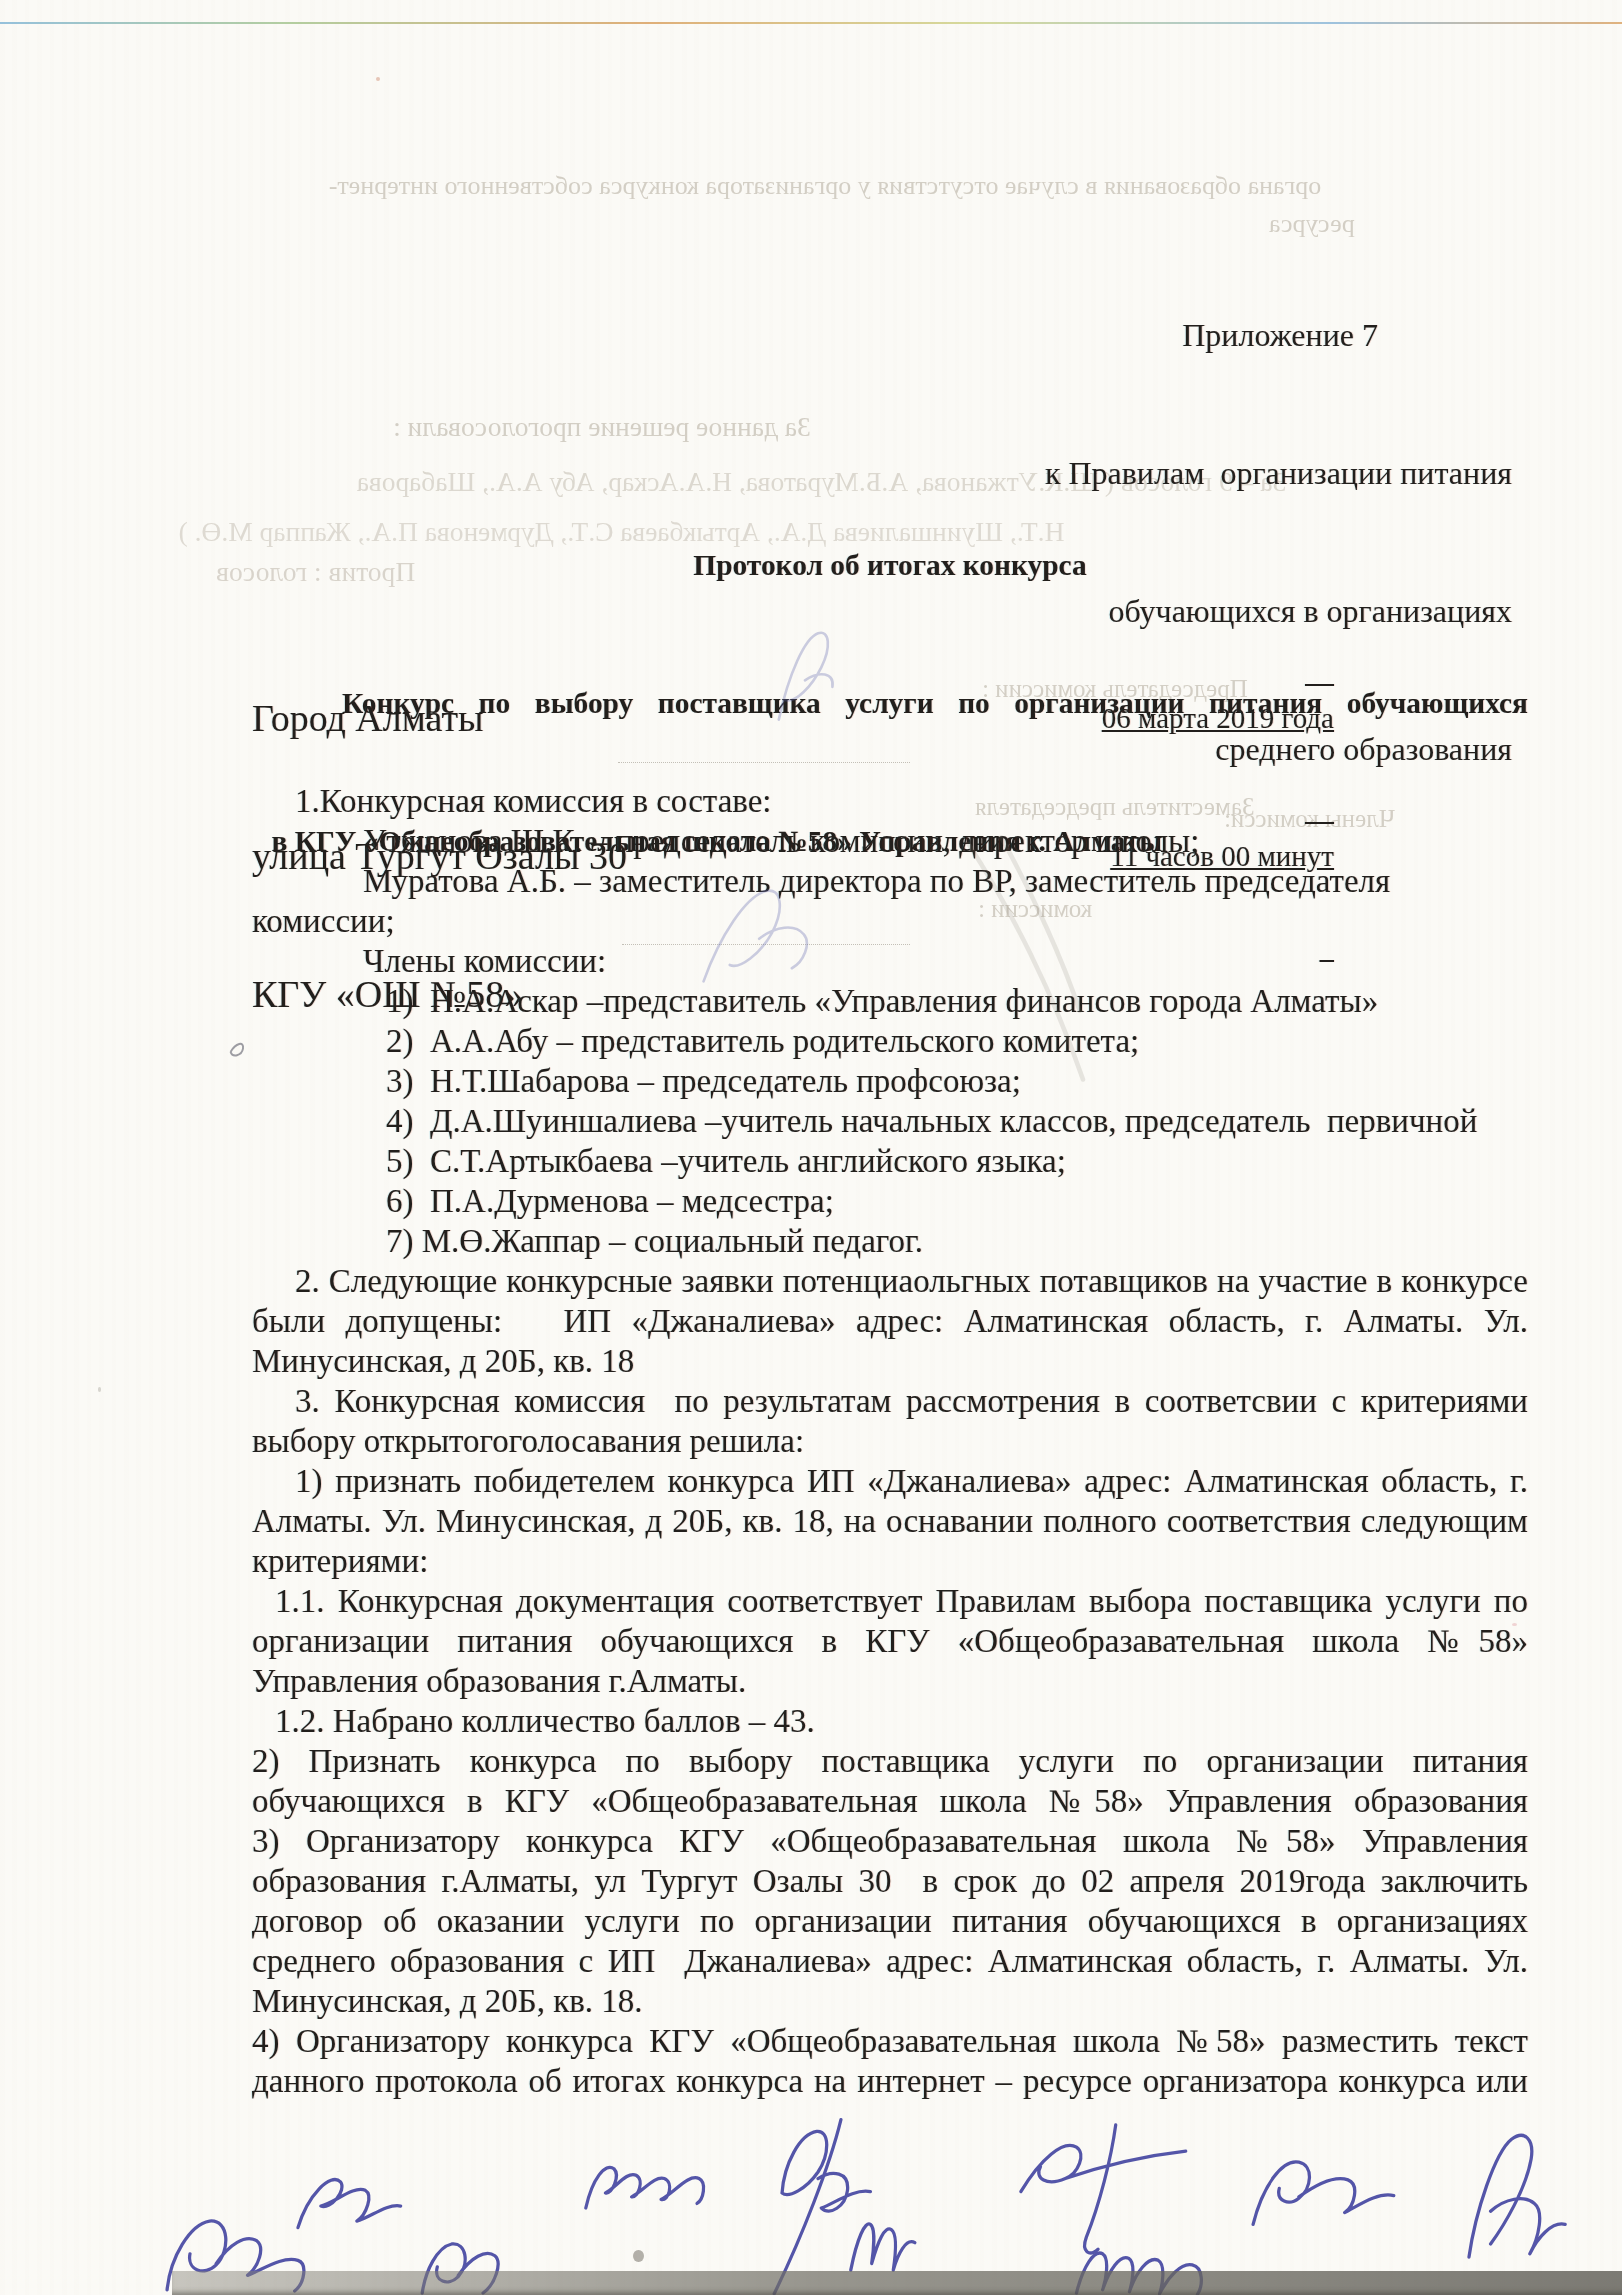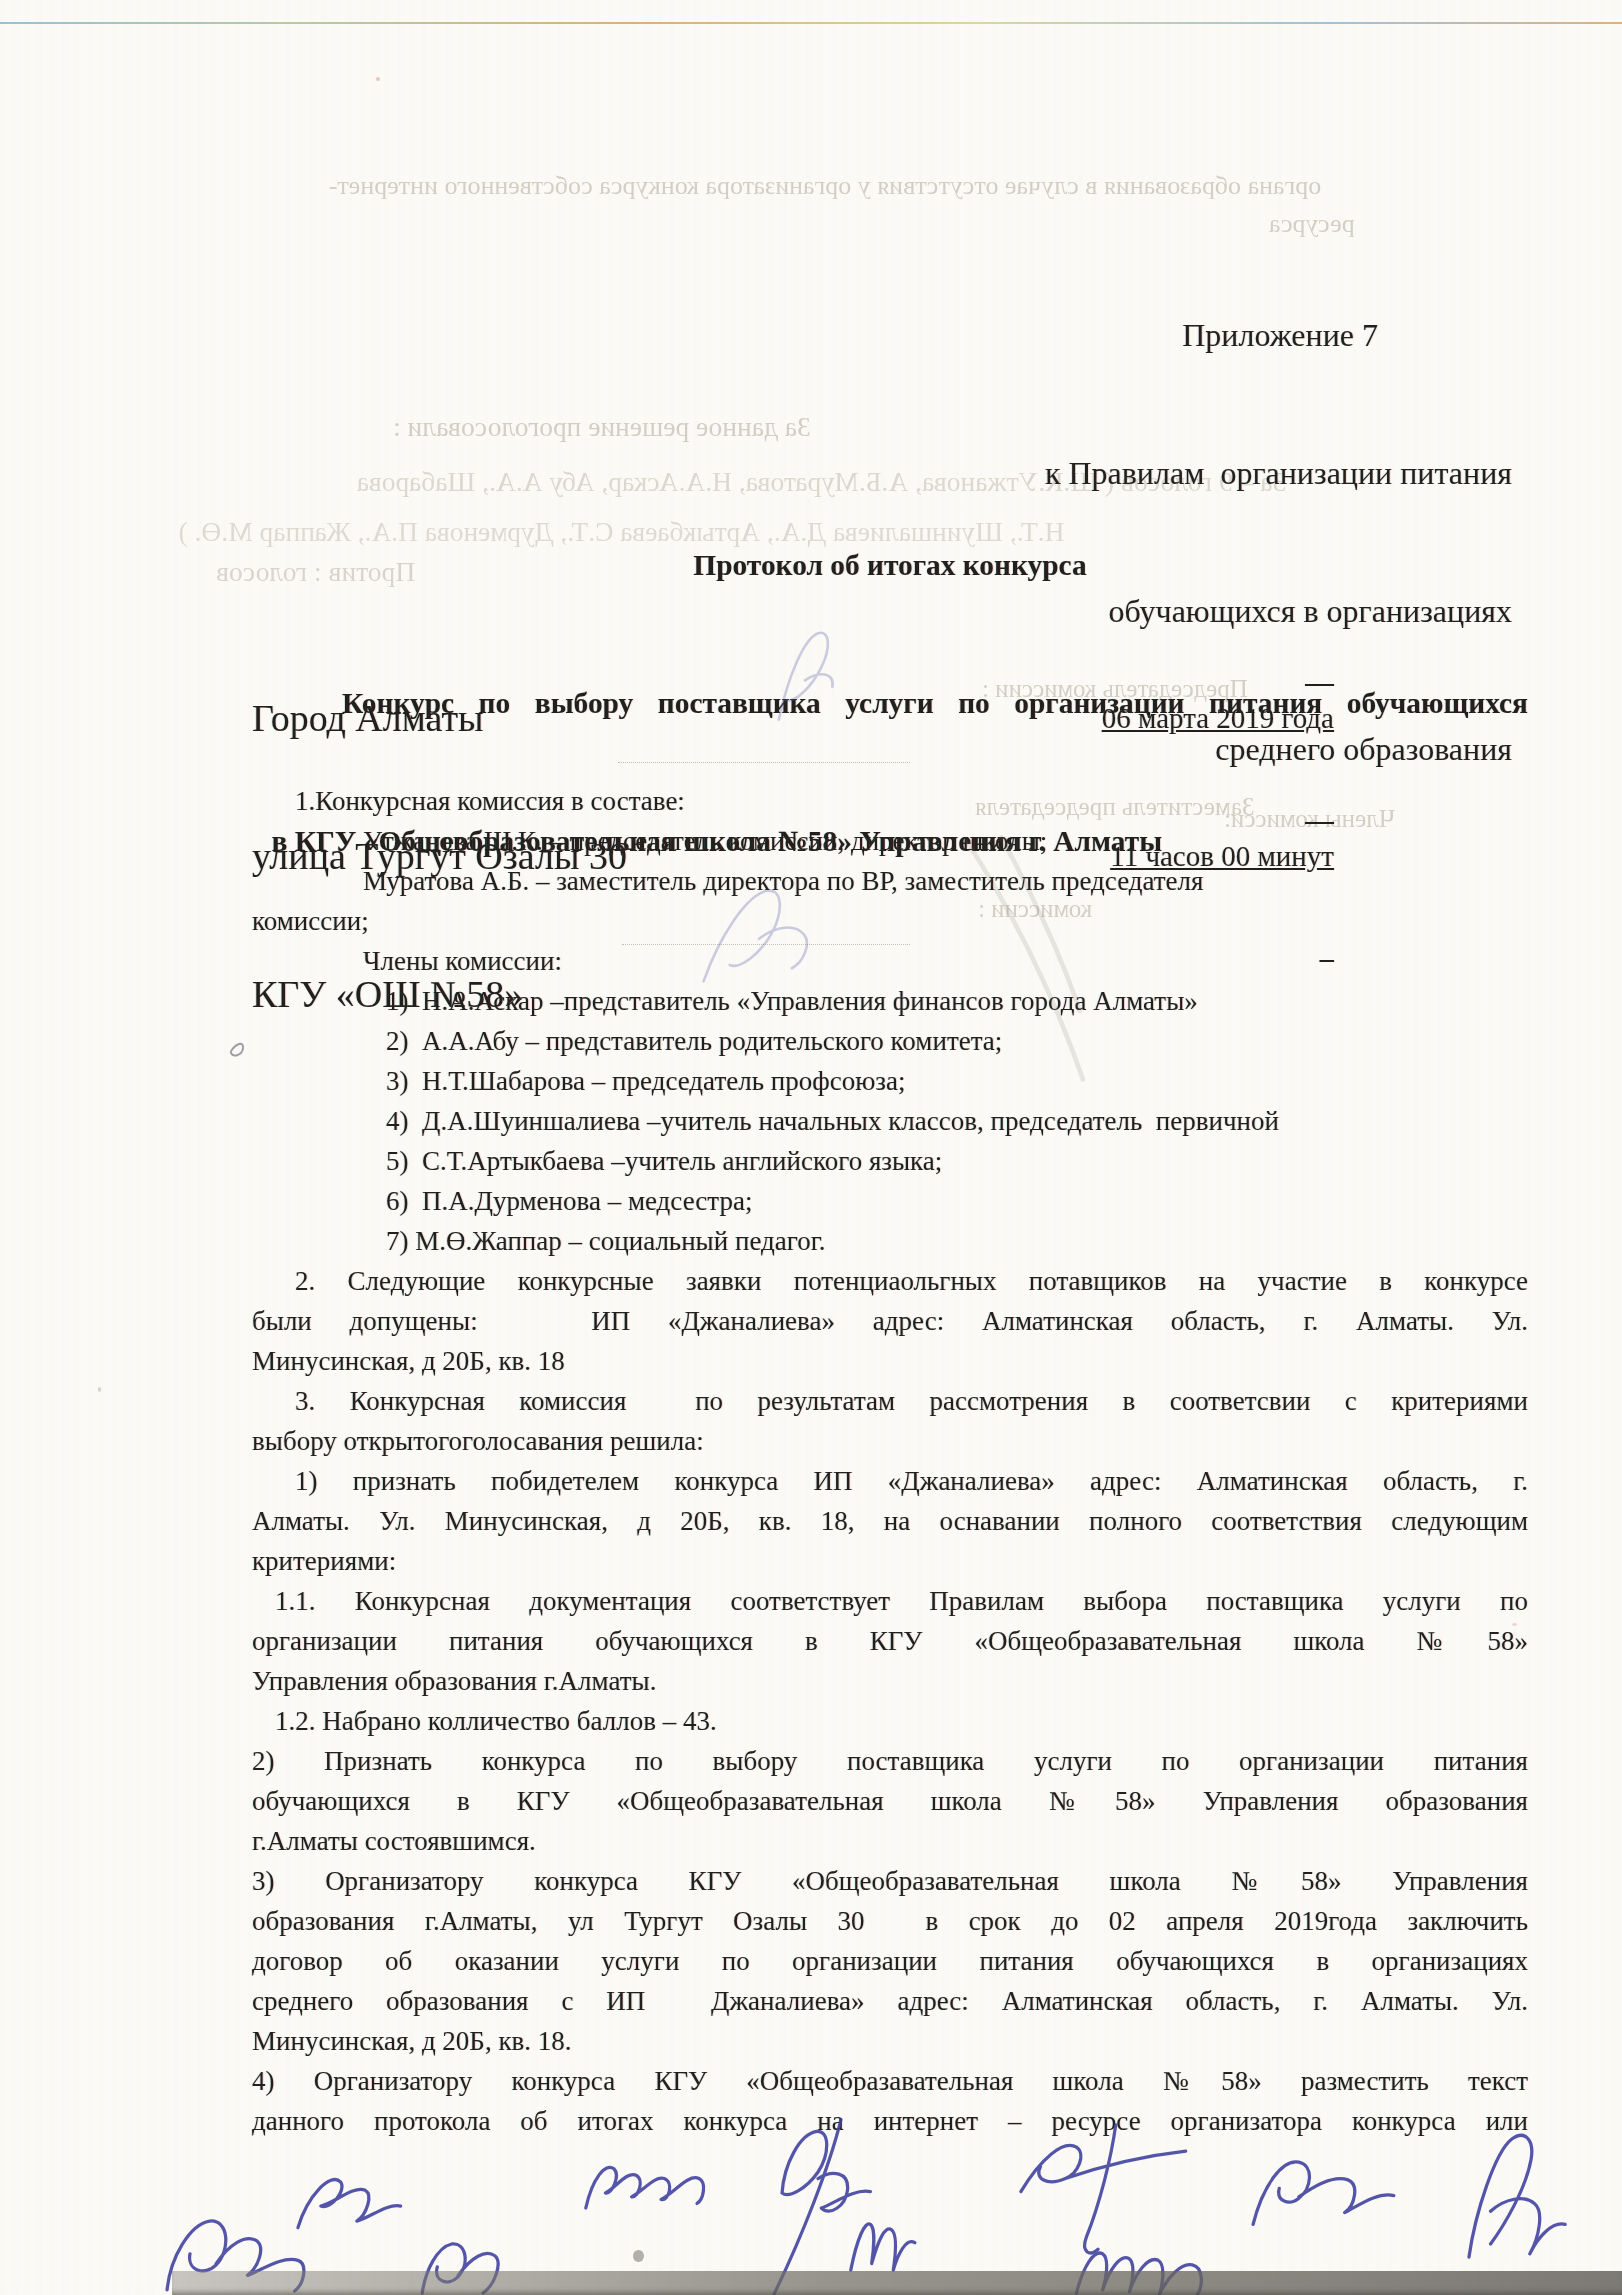--- a/index.html
+++ b/index.html
@@ -22,21 +22,21 @@
   .hdr .h1{ padding-right:134px; }
   
   .ttl{ position:absolute; left:252px; top:450px; width:1276px; font-size:29.4px; line-height:46px; font-weight:bold; white-space:pre; }
   .ttl .t1{ text-align:center; }
   .ttl .t2{ text-indent:90px; text-align:justify; text-align-last:justify; }
   .ttl .t3{ padding-left:19.6px; }
   
   .metaL{ position:absolute; left:252px; top:603px; font-size:38px; line-height:46px; white-space:pre; }
   .metaR{ position:absolute; left:1021px; top:603px; width:313px; text-align:right; font-size:29px; line-height:46px; white-space:pre;text-decoration:underline; }
   
-  .bodyblk{ position:absolute; left:252px; top:781px; width:1276px; font-size:27px; line-height:40px; }
+  .bodyblk{ position:absolute; left:252px; top:781px; width:1276px; font-size:33px; line-height:40px; }
   .bl{ white-space:pre-wrap; }
   .la{ text-indent:43px; } .lb{ text-indent:111px; } .lc{ text-indent:134px; }
   .ld{ text-indent:180px; } .le{ text-indent:23px; }
   .j{ text-align:justify; text-align-last:justify; }
   
   .bleed{ position:absolute; color:rgba(148,138,118,.38); transform:scaleX(-1); white-space:pre; font-size:26px; }
   .bd1{ left:115px; top:171px; width:1420px; text-align:center; }
   .bd2{ left:1269px; top:209px; }
   .bd3{ left:393px; top:411px; font-size:27.5px; }
   .bd4{ left:115px; top:466px; width:1413px; text-align:center; font-size:27.5px; color:rgba(148,138,118,.30); }
@@ -115,21 +115,20 @@
     <div class="bl">выбору открытогоголосавания решила:</div>
     <div class="bl la j">1) признать побидетелем конкурса ИП «Джаналиева» адрес: Алматинская область, г.</div>
     <div class="bl j">Алматы. Ул. Минусинская, д 20Б, кв. 18, на оснавании полного соответствия следующим</div>
     <div class="bl">критериями:</div>
     <div class="bl le j">1.1. Конкурсная документация соответствует Правилам выбора поставщика услуги по</div>
     <div class="bl j">организации питания обучающихся в КГУ «Общеобразавательная школа №58»</div>
     <div class="bl">Управления образования г.Алматы.</div>
     <div class="bl le">1.2. Набрано колличество баллов – 43.</div>
     <div class="bl j">2) Признать конкурса по выбору поставщика услуги по организации питания</div>
     <div class="bl j">обучающихся в КГУ «Общеобразавательная школа №58» Управления образования</div>
-    <div class="bl">г.Алматы состоявшимся.</div>
     <div class="bl j">3) Организатору конкурса КГУ «Общеобразавательная школа №58» Управления</div>
     <div class="bl j">образования г.Алматы, ул Тургут Озалы 30  в срок до 02 апреля 2019года заключить</div>
     <div class="bl j">договор об оказании услуги по организации питания обучающихся в организациях</div>
     <div class="bl j">среднего образования с ИП  Джаналиева» адрес: Алматинская область, г. Алматы. Ул.</div>
     <div class="bl">Минусинская, д 20Б, кв. 18.</div>
     <div class="bl j">4) Организатору конкурса КГУ «Общеобразавательная школа №58» разместить текст</div>
     <div class="bl j">данного протокола об итогах конкурса на интернет – ресурсе организатора конкурса или</div>
   </div>
 
   <svg class="overlay" width="1623" height="2295" viewBox="0 0 2480 3508">

